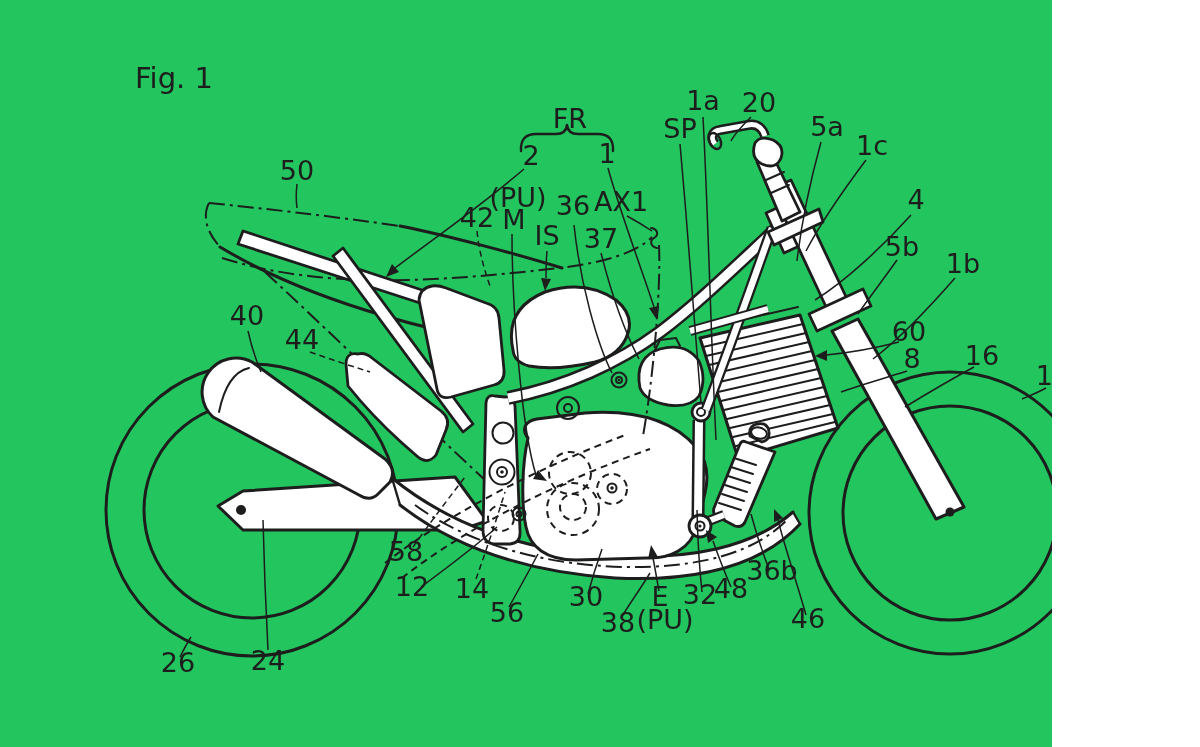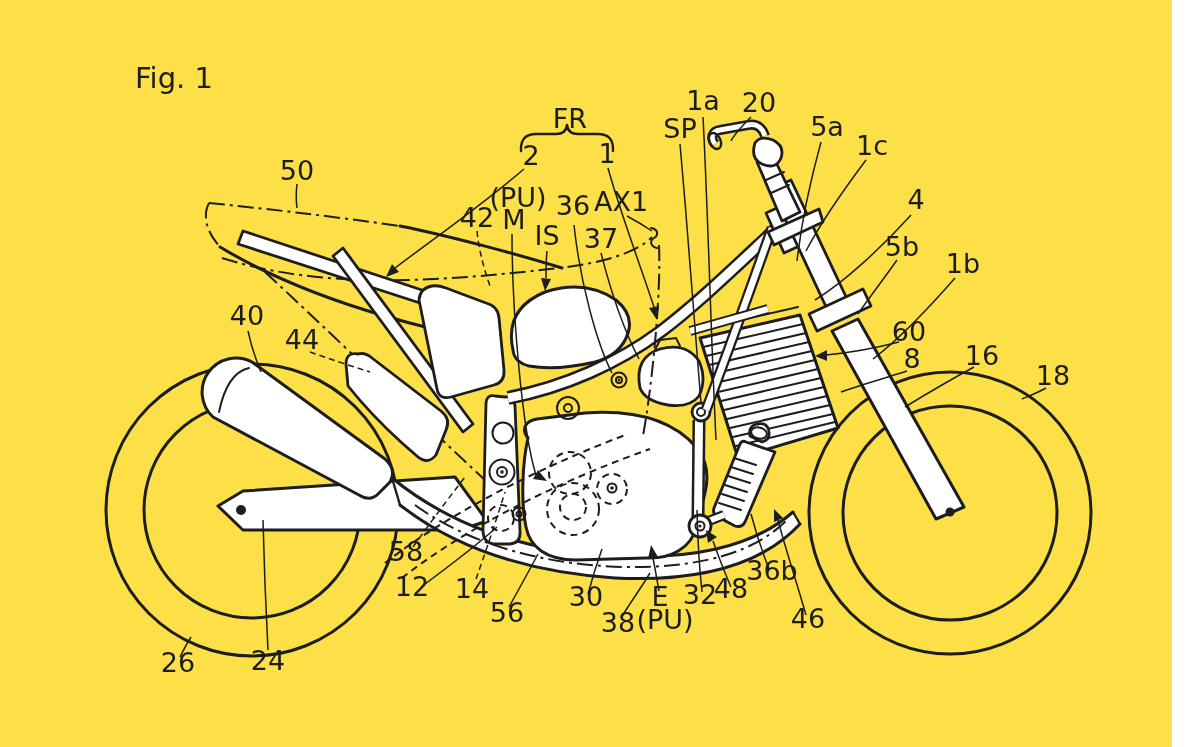--- a/index.html
+++ b/index.html
@@ -1,16 +1,16 @@
 <!DOCTYPE html>
 <html><head>
 <meta charset="utf-8">
 <style>
   html,body{margin:0;padding:0;background:#ffffff;}
-  .stage{width:1172px;height:747px;position:relative;background:#fde047;overflow:hidden;
+  .stage{width:1052px;height:747px;position:relative;background:#22c55e;overflow:hidden;
          font-family:"DejaVu Sans",sans-serif;}
   svg{display:block;}
   .ol{fill:none;stroke:#1d1d1d;stroke-width:3;stroke-linecap:round;stroke-linejoin:round;}
   .ol2{fill:none;stroke:#1d1d1d;stroke-width:2.4;stroke-linecap:round;stroke-linejoin:round;}
   .thin{fill:none;stroke:#1d1d1d;stroke-width:2;stroke-linecap:round;}
   .wfill{fill:#ffffff;stroke:#1d1d1d;stroke-width:2.8;stroke-linejoin:round;}
   .wfill3{fill:#ffffff;stroke:#1d1d1d;stroke-width:3;stroke-linejoin:round;}
   .dash{fill:none;stroke:#1d1d1d;stroke-width:2;stroke-dasharray:7 5;}
   .phantom{fill:none;stroke:#1d1d1d;stroke-width:2;stroke-dasharray:16 5 3 5;}
   .leader{fill:none;stroke:#1d1d1d;stroke-width:1.5;}

